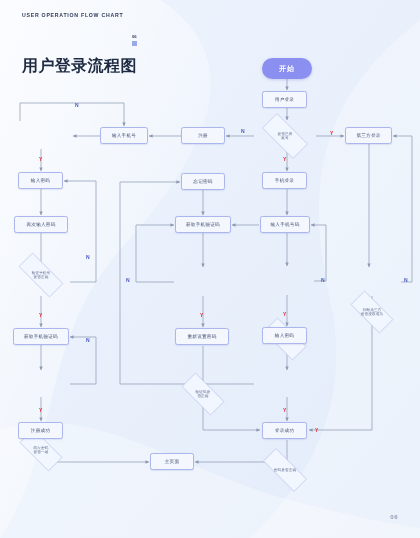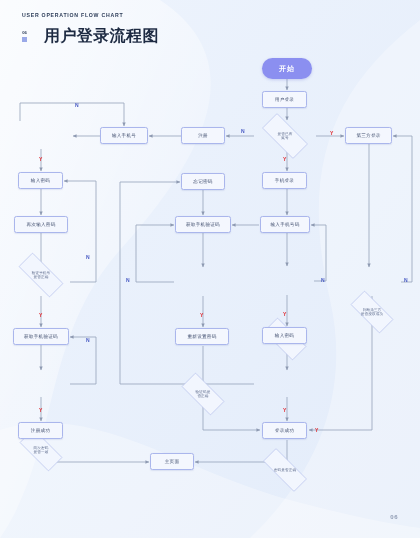--- a/index.html
+++ b/index.html
@@ -11,21 +11,21 @@
     overflow:hidden;
   }
   #bg { position:absolute; inset:0; z-index:0; }
 
   
   .header { position:absolute; left:22px; top:12px; z-index:5; }
   .kicker {
     font-size:5.2px; font-weight:bold; letter-spacing:.75px;
     color:#2b3b57;
   }
-  .titlerow { display:flex; align-items:flex-end; gap:17px; margin-top:10px; }
+  .titlerow { display:flex; align-items:flex-end; gap:10px; margin-top:17px;flex-direction:column; }
   .numcol { display:flex; flex-direction:column; align-items:center; gap:2px; padding-bottom:2px; }
   .numtxt { font-size:4.2px; font-weight:bold; color:#2b3b57; line-height:1; }
   .numsq { width:5px; height:5px; background:#9aa9e8; }
   .title { font-size:16px; font-weight:bold; color:#1d2a42; letter-spacing:.4px; line-height:1; }
 
   
   .footer {
     position:absolute; right:22px; bottom:18px; z-index:5;
     font-size:6px; font-weight:bold; color:#8f9bb3; letter-spacing:.5px;
   }

